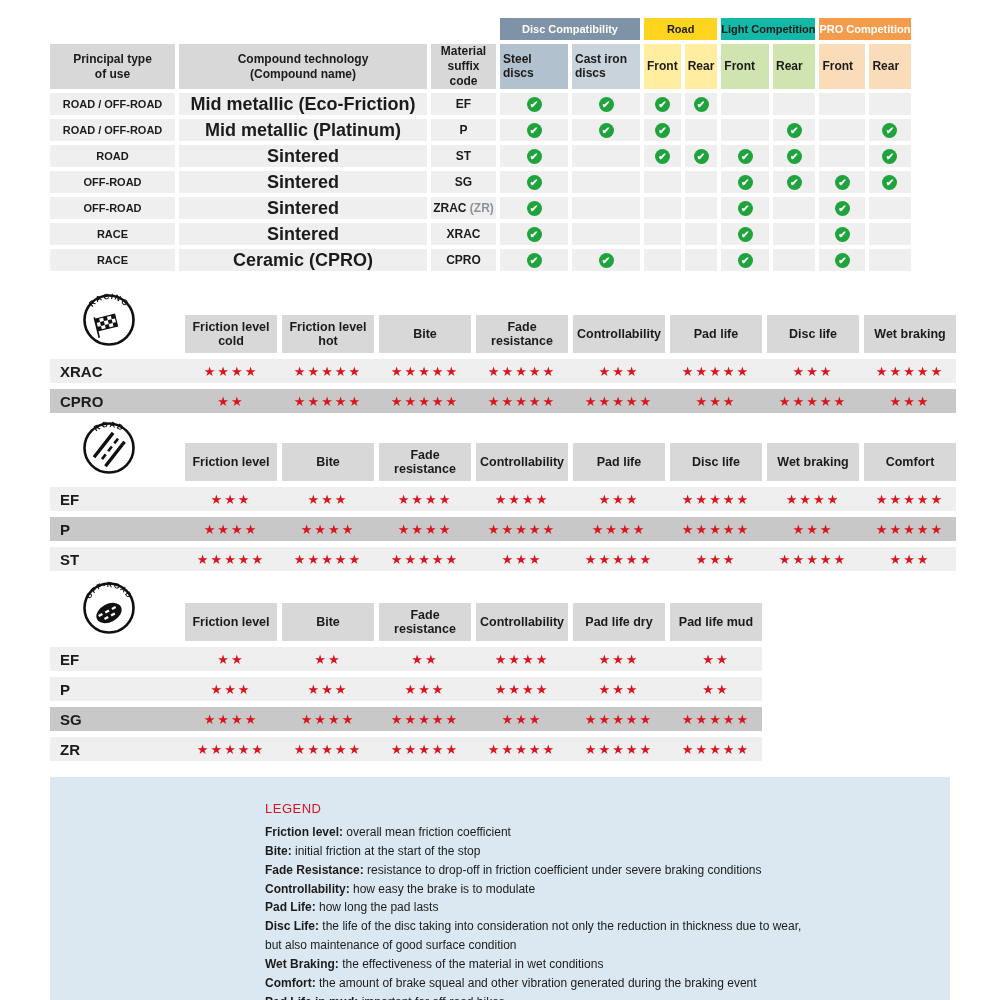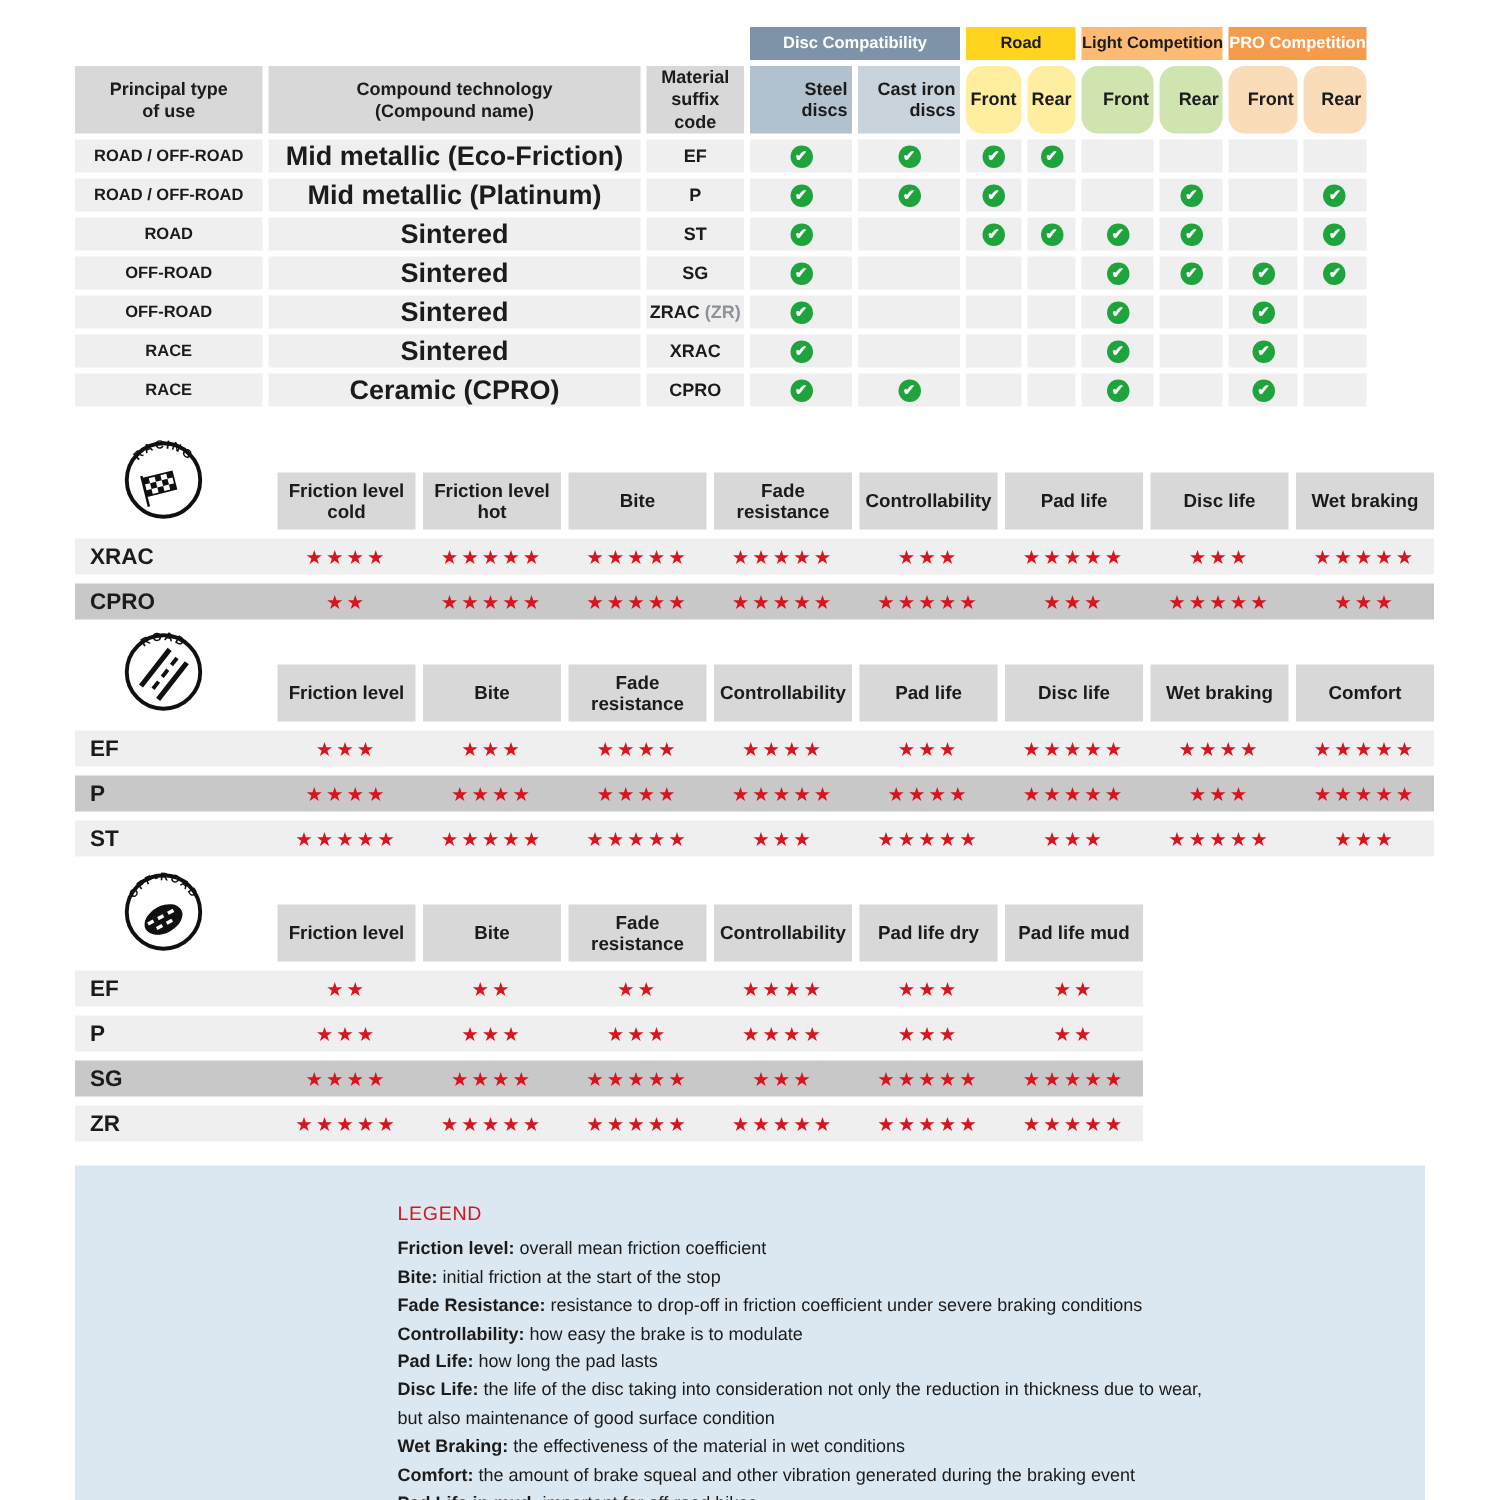--- a/index.html
+++ b/index.html
@@ -16,25 +16,25 @@
   .compat th, .compat td { vertical-align:middle; }
   .compat td.spacer { background:transparent; }
   .compat th.group {
     font-size:11px; font-weight:700; height:22px; text-align:center; white-space:nowrap;
   }
   .compat th.main {
     background:var(--header-gray,#d8d8d8); font-size:12px; font-weight:700;
     height:36px; text-align:center; line-height:1.25; padding:0 4px;
   }
   .compat th.sub {
-    font-size:12px; font-weight:700; height:36px; text-align:right;
+    font-size:12px; font-weight:700; height:36px; text-align:left;
     line-height:1.15; padding:0 3px;
   }
   .c-use{width:125px;} .c-comp{width:248px;} .c-code{width:65px;}
-  .c-disc{width:68px;} .c-fr{width:29px;border-radius:11px;}
+  .c-disc{width:68px;} .c-fr{width:29px;}
   .compat tbody td {
     background:var(--row-light,#efefef); height:22px; text-align:center; font-size:12px;
   }
   .compat td.use  { font-weight:700; font-size:11px; }
   .compat td.compound { font-weight:600; font-size:18px; }
   .compat td.code { font-weight:700; font-size:12px; }
   .code-note { color:#8d939c; font-weight:700; }
   .check-badge {
     display:inline-block; width:15px; height:15px; border-radius:50%;
     background:var(--check,#1fa33c); color:#fff; font-size:10px; line-height:15px;
@@ -80,21 +80,21 @@
 <body>
 
 <div class="page">
 
   <table class="compat">
       <thead>
         <tr class="group-row">
           <td class="spacer" colspan="3"></td>
           <th class="group" colspan="2" style="background: rgb(126, 147, 167); color: rgb(255, 255, 255);">Disc Compatibility</th>
           <th class="group" colspan="2" style="background: rgb(255, 212, 31); color: rgb(27, 27, 27);">Road</th>
-          <th class="group" colspan="2" style="background: #fdba74; color: rgb(27, 27, 27);">Light Competition</th>
+          <th class="group" colspan="2" style="background: #14b8a6; color: rgb(27, 27, 27);">Light Competition</th>
           <th class="group" colspan="2" style="background: rgb(244, 156, 76); color: rgb(255, 255, 255);">PRO Competition</th>
         </tr>
         <tr class="sub-row">
           <th class="main c-use">
             <div>Principal type</div>
             <div>of use</div>
           </th>
           <th class="main c-comp">
             <div>Compound technology</div>
             <div>(Compound name)</div>

